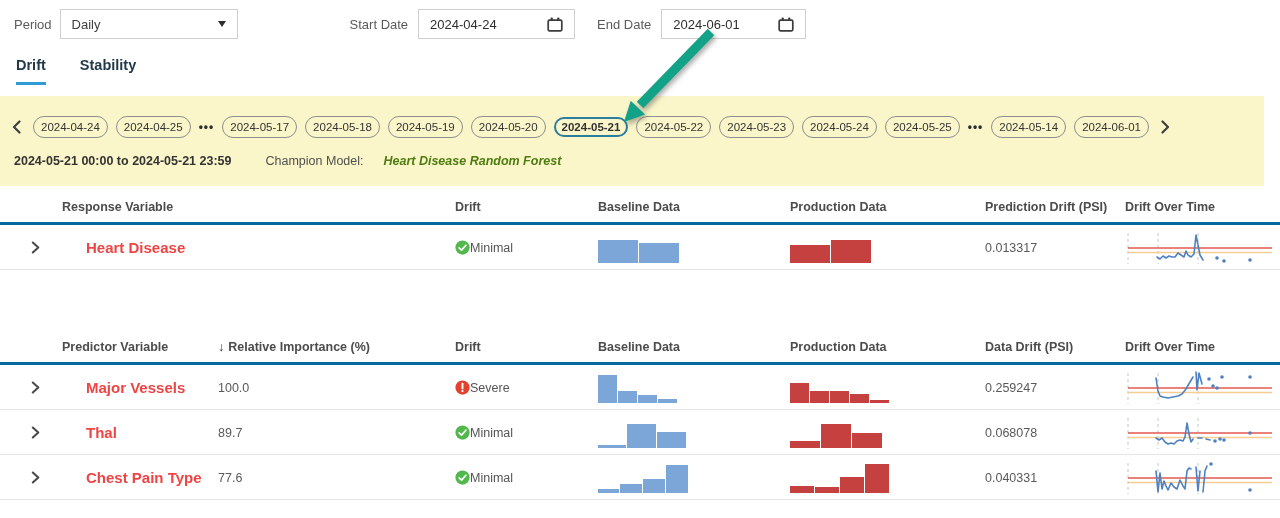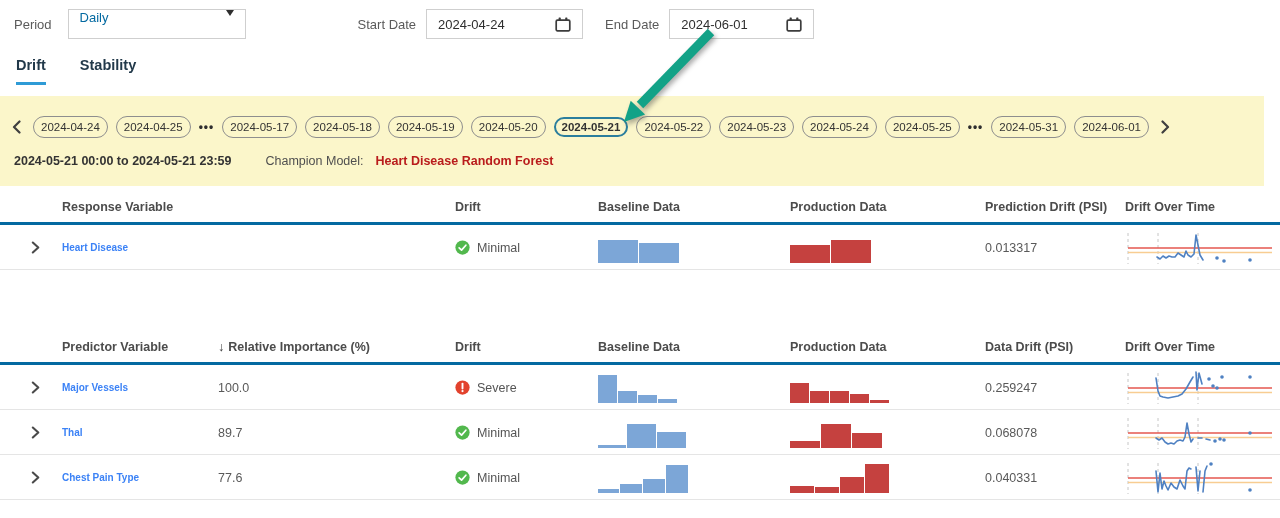--- a/index.html
+++ b/index.html
@@ -9,22 +9,22 @@
     background:#ffffff;
     font-family:"Liberation Sans", sans-serif;
     color:#333;
   }
 
   
   .topbar { display:flex; align-items:center; padding-top:8px; padding-left:14px; height:40px; }
   .field-label { font-size:13px; color:#5a5a5a; white-space:nowrap; }
   .select-box {
     width:178px; height:30px; border:1px solid #cfcfcf; background:#fff;
-    display:flex; align-items:flex-start; justify-content:space-between;
-    padding:0 11px; margin-left:16px; font-size:13px; color:#0369a1; cursor:pointer;
+    display:flex; align-items:center; justify-content:space-between;
+    padding:0 11px; margin-left:8px; font-size:13px; color:#404040; cursor:pointer;
   }
   .caret-down { width:0; height:0; border-left:4.5px solid transparent; border-right:4.5px solid transparent; border-top:6px solid #2e2e2e; }
   .date-box {
     height:30px; border:1px solid #cfcfcf; background:#fff;
     display:flex; align-items:center; justify-content:space-between;
     padding:0 11px; font-size:13px; color:#2e2e2e;
   }
   .date-box.start { width:157px; margin-left:10px; }
   .date-box.end   { width:145px; margin-left:10px; }
   .lbl-start { margin-left:112px; }
@@ -42,39 +42,39 @@
   .strip-btn { font-size:14px; font-weight:bold; color:#3f3f3f; padding:0 4px; cursor:pointer; display:flex; align-items:center; }
   .date-pill {
     border:1px solid #8e8e8e; border-radius:14px; padding:4px 7px;
     font-size:11.5px; color:#333; white-space:nowrap; cursor:pointer; background:transparent;
   }
   .date-pill.selected { border:2px solid #2b7e9d; padding:2px 6px; font-weight:bold; }
   .strip-ellipsis { font-size:12px; font-weight:bold; color:#2e2e2e; letter-spacing:1px; }
   .band-info { display:flex; align-items:baseline; margin-top:16px; padding-left:6px; font-size:12.5px; }
   .range-text { font-weight:bold; color:#333; }
   .champ-label { margin-left:34px; color:#4f4f4f; }
-  .champ-value { font-weight:bold; color:#b91c1c; margin-left:12px; }
+  .champ-value { font-weight:bold; color:#4d7c0f; margin-left:20px;font-style:italic; }
 
   .annot-arrow { position:absolute; left:608px; top:-68px; width:120px; height:102px;
                  filter:drop-shadow(2px 3px 2.5px rgba(70,70,70,0.45)); pointer-events:none; z-index:5; }
 
   
   .tbl { margin-top:5px; }
   .thead, .trow {
     display:grid;
     grid-template-columns:62px 156px 237px 143px 192px 195px 140px 1fr;
     align-items:center;
   }
   .thead { height:34px; border-bottom:3px solid #0369a1; font-size:12.5px; font-weight:bold; color:#4c4c4c; }
   .trow { height:45px; border-bottom:1px solid #e5e5e5; }
   .span2 { grid-column:2 / 4; }
   .cell.expander { padding-left:31px; display:flex; align-items:center; }
-  .vname { font-weight:bold; font-size:10px; color:#3b82f6; }
+  .vname { font-weight:bold; font-size:15px; color:#ef4444;margin-left:24px; }
   .imp, .psi { font-size:12.5px; color:#595959; }
-  .drift-cell { display:flex; align-items:center; gap:7px; font-size:12.5px; color:#555; }
+  .drift-cell { display:flex; align-items:center; font-size:12.5px; color:#555; }
   .dicon { display:flex; align-items:center; }
   .hist { display:flex; align-items:flex-end; gap:1px; height:45px; padding-bottom:7px; }
   .hist .bar { display:block; }
   .spark { display:flex; align-items:center; }
   .sort-arrow { font-weight:bold; color:#3f3f3f; margin-right:4px; }
   .tbl-gap { height:56px; }
 </style>
 </head>
 <body>
 
@@ -130,21 +130,21 @@
         <div class="date-pill">2024-05-17</div>
         <div class="date-pill">2024-05-18</div>
         <div class="date-pill">2024-05-19</div>
         <div class="date-pill">2024-05-20</div>
         <div class="date-pill selected">2024-05-21</div>
         <div class="date-pill">2024-05-22</div>
         <div class="date-pill">2024-05-23</div>
         <div class="date-pill">2024-05-24</div>
         <div class="date-pill">2024-05-25</div>
         <span class="strip-ellipsis">•••</span>
-        <div class="date-pill">2024-05-31</div>
+        <div class="date-pill">2024-05-14</div>
         <div class="date-pill">2024-06-01</div>
       </span>
     <span class="strip-btn">
       <svg width="9" height="14" viewBox="0 0 9 14">
           <path d="M1.5 1.5 L7 7 L1.5 12.5" fill="none" stroke="#3f3f3f" stroke-width="2.2" stroke-linecap="round" stroke-linejoin="round"></path>
         </svg>
     </span>
   </div>
 
   <div class="band-info">

